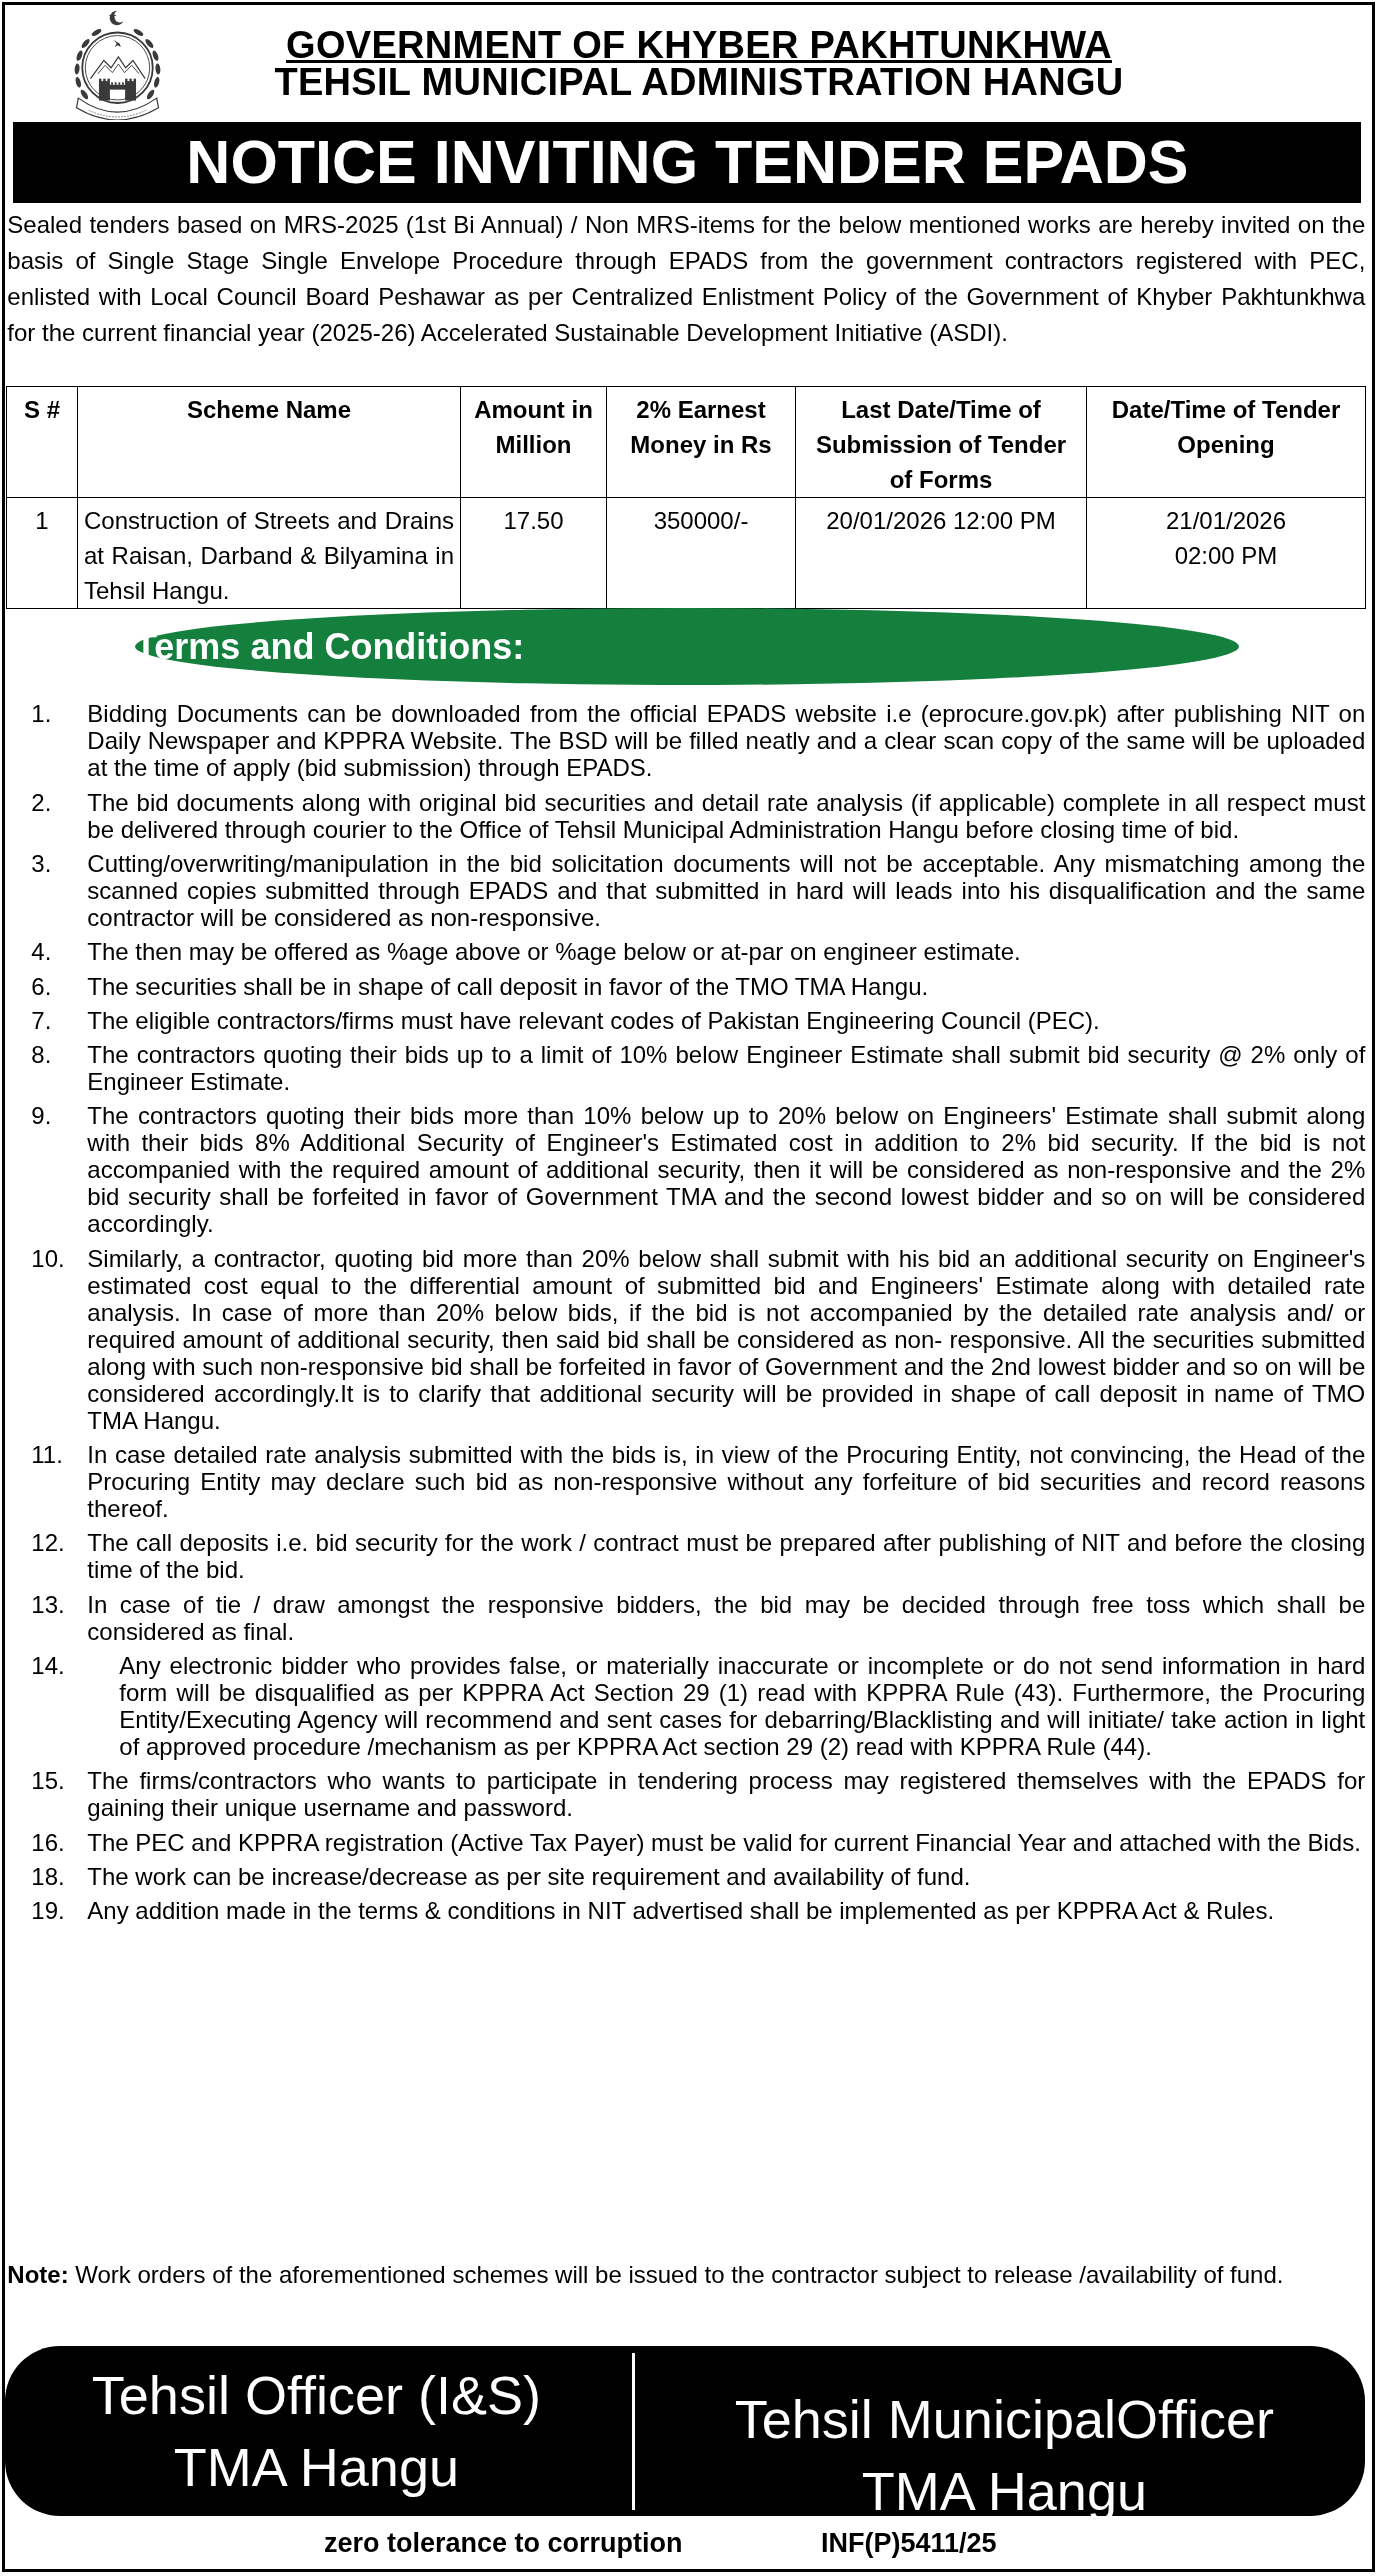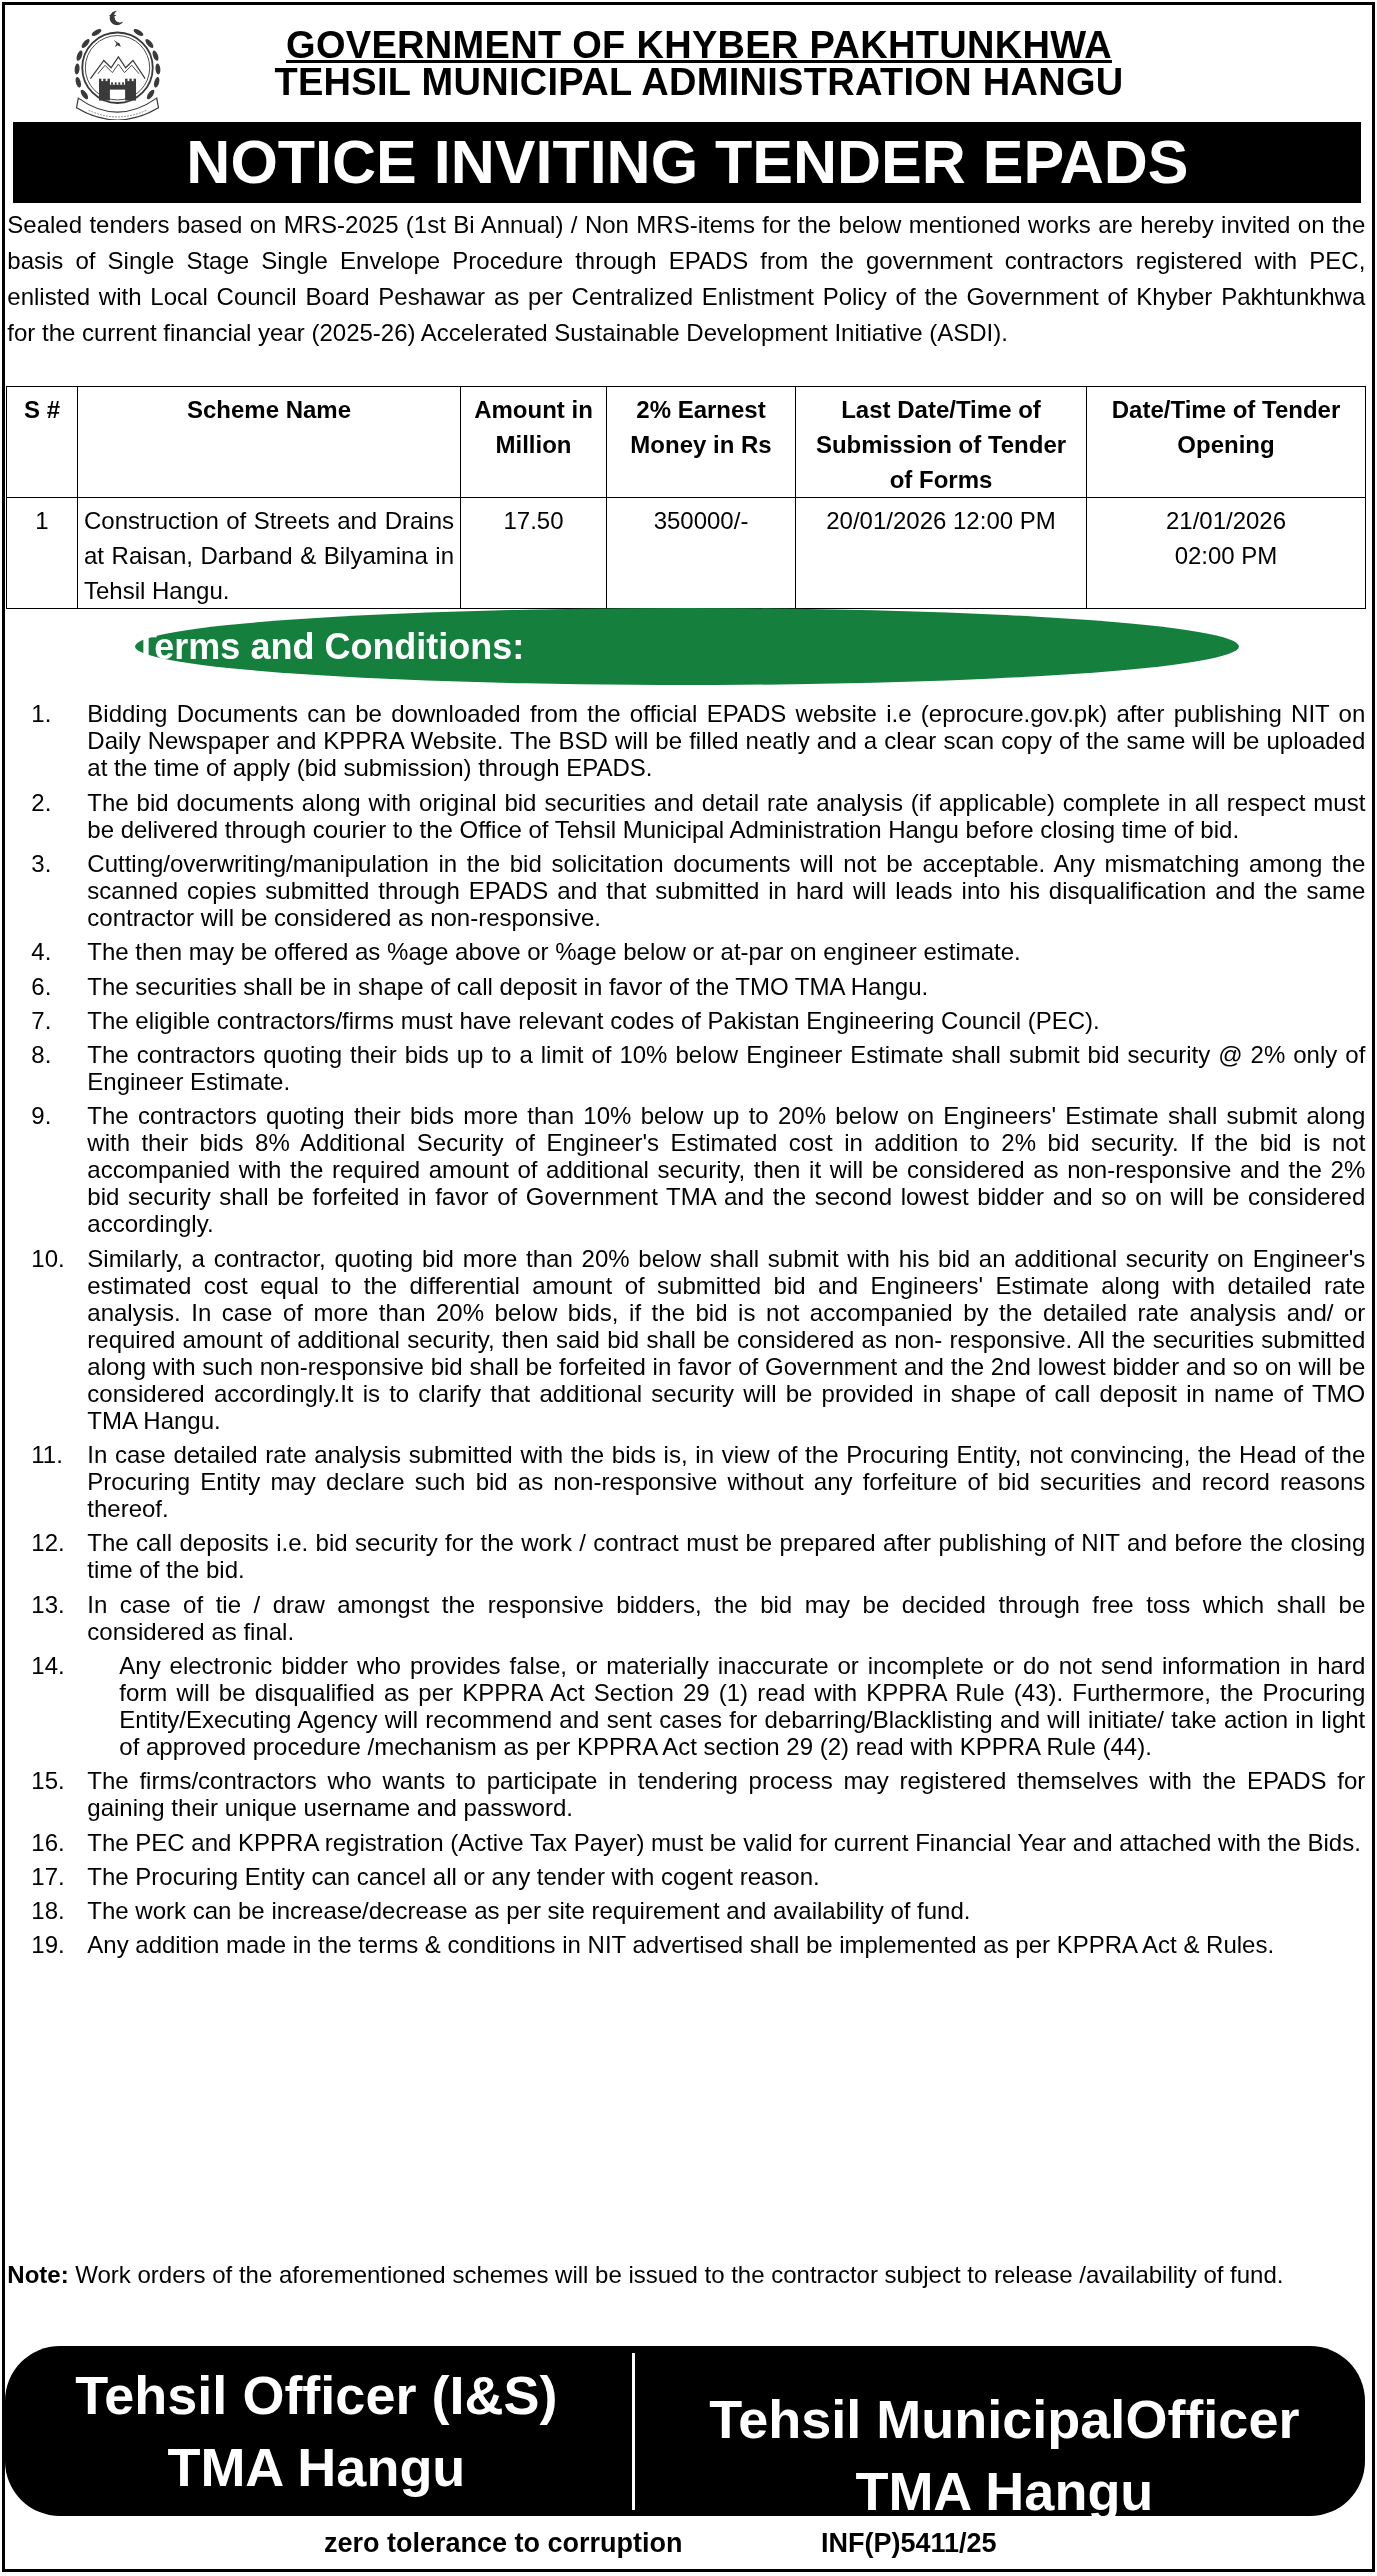--- a/index.html
+++ b/index.html
@@ -44,21 +44,21 @@
   .term-num { width: 80px; flex: 0 0 80px; padding-left: 24px; box-sizing: border-box; }
   .term-text { flex: 1; text-align: justify; text-align-last: left; }
 
   .note { left: 7.3px; top: 2257px; width: 1358px; font-size: 24px; line-height: 35px;
           text-align: justify; text-align-last: left; }
   .note b { font-weight: bold; }
 
   
   .footer-pill { left: 4.9px; top: 2346px; width: 1360px; height: 170px; background: #000;
                  border-radius: 55px; color: #fff; }
-  .sig { position: absolute; top: 0; height: 170px; text-align: center; font-weight: bold;
+  .sig { position: absolute; top: 0; height: 170px; text-align: center; font-weight: normal;
          font-size: 54px; line-height: 72px; padding-top: 13.4px; box-sizing: border-box; }
   .sig-left { left: 0; width: 623px; }
   .sig-right { left: 639px; width: 721px; margin-top: 24px; }
   .sig-divider { position: absolute; left: 627px; top: 7.3px; width: 3.6px; height: 157px;
                  background: #fff; }
   .footer-meta { left: 0; top: 2525px; width: 1377px; font-weight: bold; font-size: 27px;
                  line-height: 36px; }
   .slogan { position: absolute; left: 324px; }
   .ref { position: absolute; left: 821px; }
 </style>
@@ -216,24 +216,20 @@
     </div>
     <div class="term" style="margin-top: 7.3px;">
       <div class="term-num">15.</div>
       <div class="term-text">The firms/contractors who wants to participate in tendering process may registered themselves with the EPADS for gaining their unique username and password.</div>
     </div>
     <div class="term" style="margin-top: 7.3px;">
       <div class="term-num">16.</div>
       <div class="term-text">The PEC and KPPRA registration (Active Tax Payer) must be valid for current Financial Year and attached with the Bids.</div>
     </div>
     <div class="term" style="margin-top: 7.3px;">
-      <div class="term-num">17.</div>
-      <div class="term-text">The Procuring Entity can cancel all or any tender with cogent reason.</div>
-    </div>
-    <div class="term" style="margin-top: 7.3px;">
       <div class="term-num">18.</div>
       <div class="term-text">The work can be increase/decrease as per site requirement and availability of fund.</div>
     </div>
     <div class="term" style="margin-top: 7.3px;">
       <div class="term-num">19.</div>
       <div class="term-text">Any addition made in the terms &amp; conditions in NIT advertised shall be implemented as per KPPRA Act &amp; Rules.</div>
     </div>
   </div>
 
 <div class="abs note">

